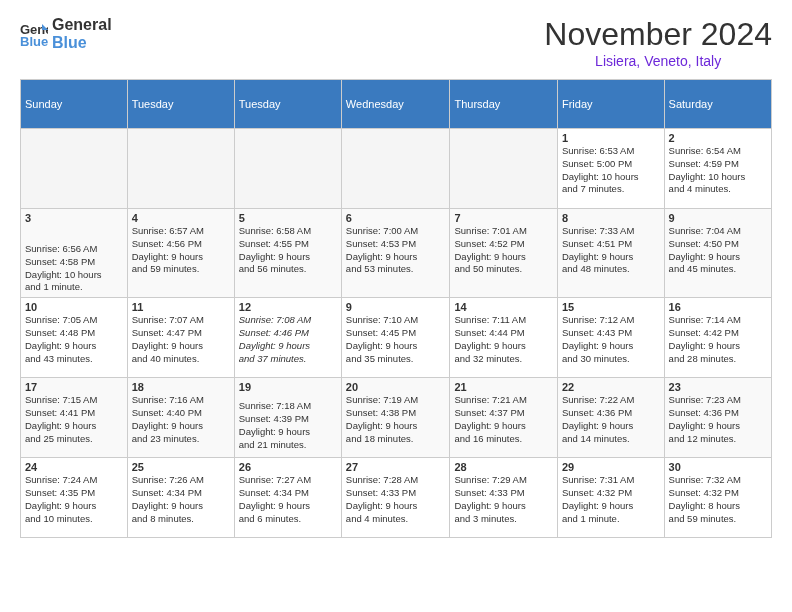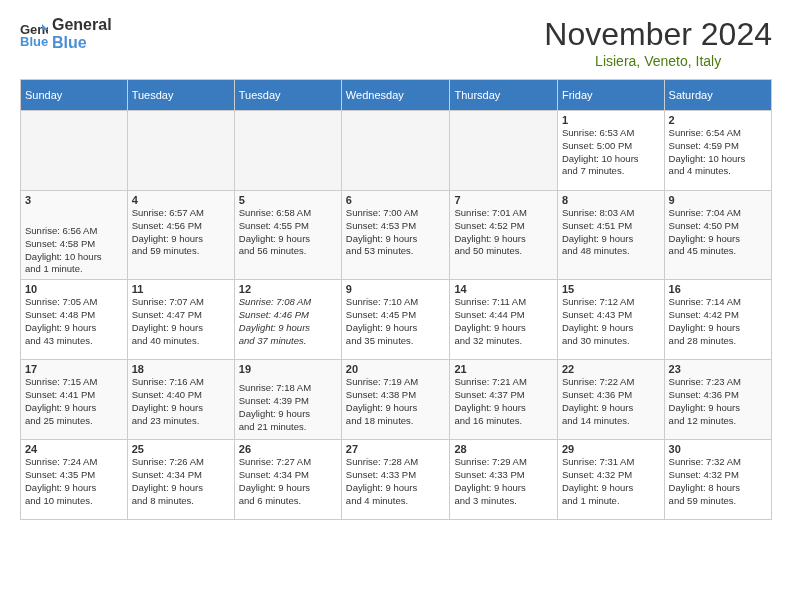--- a/index.html
+++ b/index.html
@@ -32,31 +32,31 @@
     .title-block {
       text-align: center;
     }
     .month-title {
       font-size: 32px;
       font-weight: normal;
       color: #333;
     }
     .subtitle {
       font-size: 14px;
-      color: #4d7c0f;
+      color: #6d28d9;
     }
     .calendar {
       width: 100%;
       border-collapse: collapse;
       font-size: 10px;
     }
     .calendar th {
       background: #3a7abf;
       color: #fff;
-      padding: 9px 4px;
+      padding: 18px 4px;
       text-align: left;
       font-size: 11px;
       font-weight: normal;
       border: 1px solid #ccc;
     }
     .calendar td {
       vertical-align: top;
       border: 1px solid #ccc;
       padding: 3px 4px;
       width: 113px;
@@ -169,21 +169,21 @@
           </td>
           <td>
             <span class="day-num">7</span>
             <div class="day-info" style="white-space: pre-line;">Sunrise: 7:01 AM
 Sunset: 4:52 PM
 Daylight: 9 hours
 and 50 minutes.</div>
           </td>
           <td>
             <span class="day-num">8</span>
-            <div class="day-info" style="white-space: pre-line;">Sunrise: 8:03 AM
+            <div class="day-info" style="white-space: pre-line;">Sunrise: 7:33 AM
 Sunset: 4:51 PM
 Daylight: 9 hours
 and 48 minutes.</div>
           </td>
           <td>
             <span class="day-num">9</span>
             <div class="day-info" style="white-space: pre-line;">Sunrise: 7:04 AM
 Sunset: 4:50 PM
 Daylight: 9 hours
 and 45 minutes.</div>

